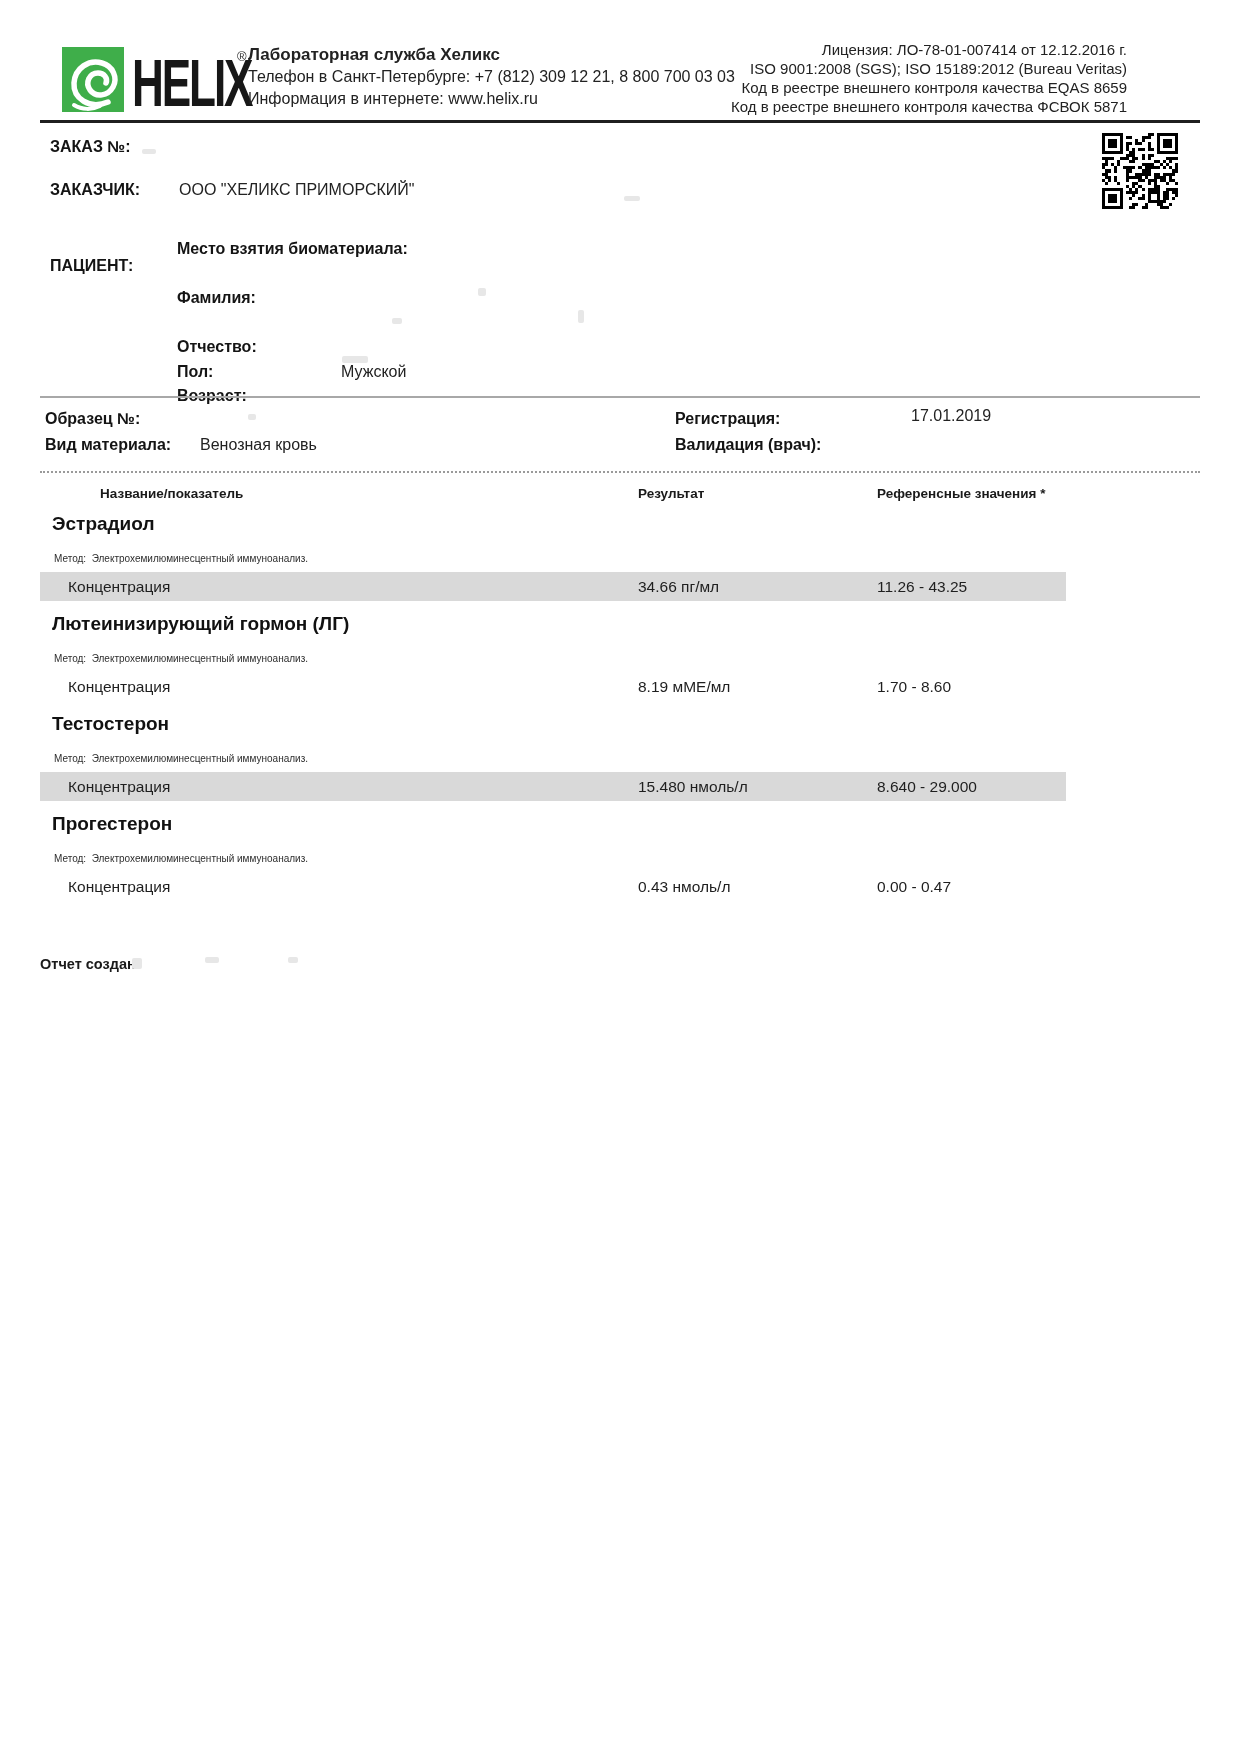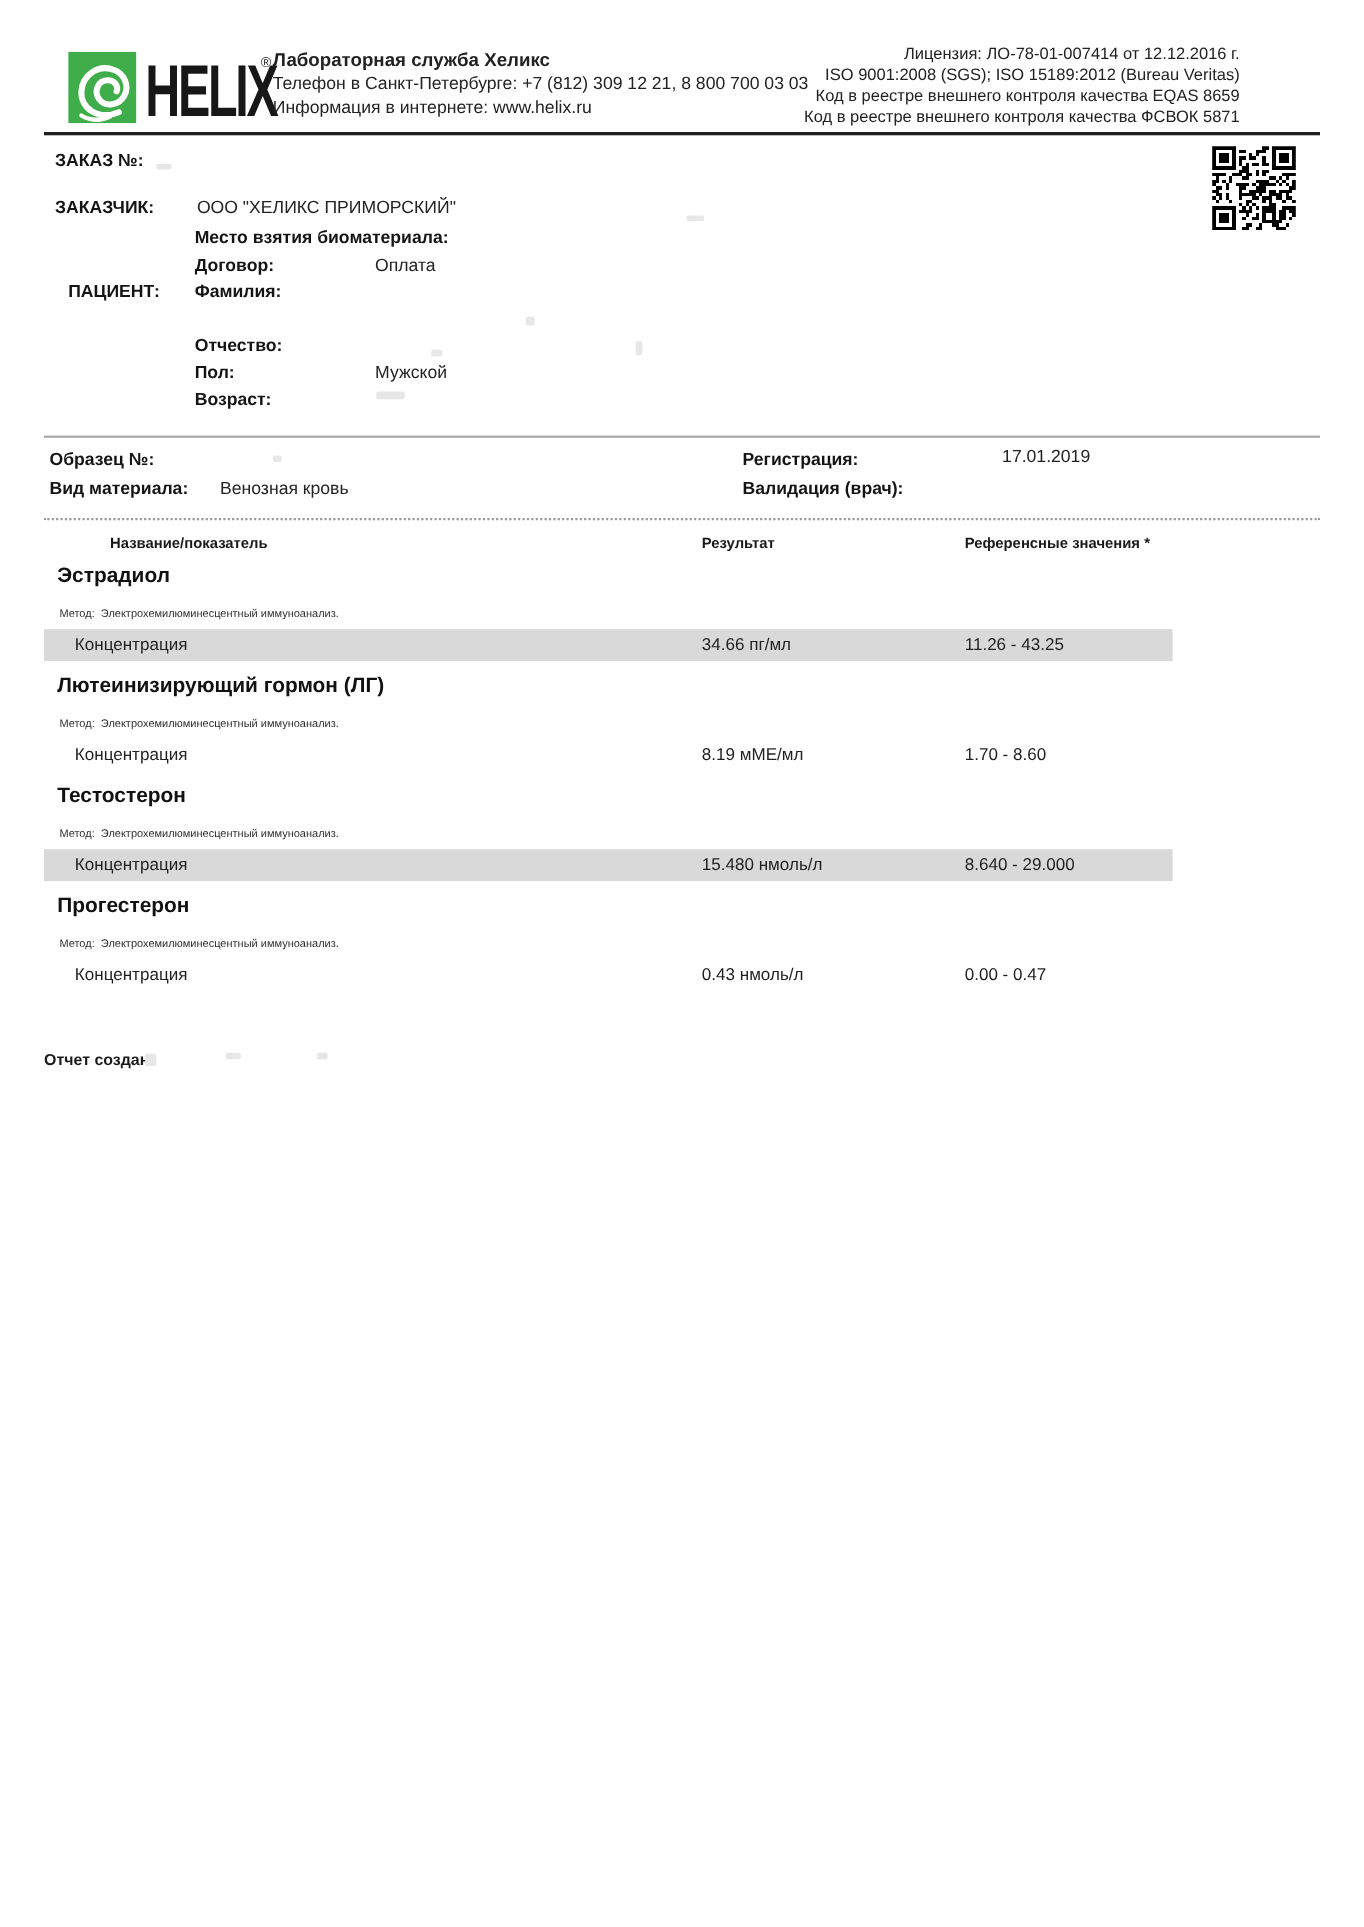--- a/index.html
+++ b/index.html
@@ -20,21 +20,21 @@
     transform:scale(0.70,1.06); transform-origin:left top; color:#171717; line-height:1;
   }
   .brand-reg { left:237px; top:49px; font-size:13px; color:#2a2a2a; }
   .company-block { left:248px; top:44px; font-size:16px; line-height:22px; color:#222; }
   .company-block .l0 { font-weight:bold; font-size:17px; }
   .license-block { right:113px; top:40px; text-align:right; font-size:15px; line-height:19px; color:#222; }
 
   
   .lbl { font-weight:bold; font-size:16px; color:#141414; }
   .val { font-size:16px; color:#222; }
-  .pfield { position:absolute; left:177px; width:760px; height:24px; }
+  .pfield { position:absolute; left:177px; width:760px; height:24px;margin-top:32px; }
   .pfield .val { position:absolute; left:164px; top:0; }
   .pfield .lbl { position:absolute; left:0; top:0; }
 
   
   .col-head { font-size:13.5px; font-weight:bold; color:#1a1a1a; }
   .test-name { font-size:19px; font-weight:bold; color:#111; }
   .method-line { font-size:10px; color:#2e2e2e; }
   .result-row { position:absolute; left:40px; width:1026px; height:29px; line-height:29px; font-size:15.5px; color:#1f1f1f; }
   .result-row.shaded { background:#d9d9d9; }
   .result-row .p { position:absolute; left:28px; }
@@ -90,29 +90,25 @@
       <g fill="#fff">
         <path d="M1 1h5v5H1z M19 1h5v5h-5z M1 19h5v5H1z"></path>
       </g>
       <g fill="#000">
         <path d="M2 2h3v3H2z M20 2h3v3h-3z M2 20h3v3H2z"></path>
         <path id="qr-modules" d="M15 0h1v1h-1zM16 0h1v1h-1zM8 1h1v1h-1zM9 1h1v1h-1zM13 1h1v1h-1zM14 1h1v1h-1zM15 1h1v1h-1zM11 2h1v1h-1zM13 2h1v1h-1zM8 3h1v1h-1zM9 3h1v1h-1zM11 3h1v1h-1zM12 3h1v1h-1zM15 3h1v1h-1zM8 4h1v1h-1zM15 4h1v1h-1zM8 5h1v1h-1zM10 5h1v1h-1zM12 5h1v1h-1zM13 5h1v1h-1zM15 5h1v1h-1zM16 5h1v1h-1zM9 6h1v1h-1zM10 6h1v1h-1zM8 7h1v1h-1zM9 7h1v1h-1zM10 7h1v1h-1zM13 7h1v1h-1zM15 7h1v1h-1zM16 7h1v1h-1zM0 8h1v1h-1zM1 8h1v1h-1zM2 8h1v1h-1zM3 8h1v1h-1zM6 8h1v1h-1zM7 8h1v1h-1zM8 8h1v1h-1zM10 8h1v1h-1zM11 8h1v1h-1zM13 8h1v1h-1zM15 8h1v1h-1zM21 8h1v1h-1zM22 8h1v1h-1zM23 8h1v1h-1zM24 8h1v1h-1zM1 9h1v1h-1zM5 9h1v1h-1zM9 9h1v1h-1zM10 9h1v1h-1zM17 9h1v1h-1zM18 9h1v1h-1zM20 9h1v1h-1zM22 9h1v1h-1zM0 10h1v1h-1zM1 10h1v1h-1zM3 10h1v1h-1zM5 10h1v1h-1zM13 10h1v1h-1zM14 10h1v1h-1zM15 10h1v1h-1zM16 10h1v1h-1zM19 10h1v1h-1zM21 10h1v1h-1zM24 10h1v1h-1zM0 11h1v1h-1zM4 11h1v1h-1zM7 11h1v1h-1zM8 11h1v1h-1zM9 11h1v1h-1zM10 11h1v1h-1zM12 11h1v1h-1zM14 11h1v1h-1zM15 11h1v1h-1zM16 11h1v1h-1zM17 11h1v1h-1zM18 11h1v1h-1zM20 11h1v1h-1zM22 11h1v1h-1zM24 11h1v1h-1zM1 12h1v1h-1zM2 12h1v1h-1zM4 12h1v1h-1zM8 12h1v1h-1zM9 12h1v1h-1zM13 12h1v1h-1zM14 12h1v1h-1zM15 12h1v1h-1zM23 12h1v1h-1zM24 12h1v1h-1zM0 13h1v1h-1zM1 13h1v1h-1zM8 13h1v1h-1zM11 13h1v1h-1zM12 13h1v1h-1zM13 13h1v1h-1zM14 13h1v1h-1zM15 13h1v1h-1zM17 13h1v1h-1zM18 13h1v1h-1zM20 13h1v1h-1zM21 13h1v1h-1zM22 13h1v1h-1zM23 13h1v1h-1zM1 14h1v1h-1zM2 14h1v1h-1zM4 14h1v1h-1zM8 14h1v1h-1zM9 14h1v1h-1zM10 14h1v1h-1zM11 14h1v1h-1zM12 14h1v1h-1zM14 14h1v1h-1zM17 14h1v1h-1zM18 14h1v1h-1zM19 14h1v1h-1zM20 14h1v1h-1zM22 14h1v1h-1zM0 15h1v1h-1zM2 15h1v1h-1zM4 15h1v1h-1zM8 15h1v1h-1zM12 15h1v1h-1zM13 15h1v1h-1zM15 15h1v1h-1zM16 15h1v1h-1zM17 15h1v1h-1zM19 15h1v1h-1zM20 15h1v1h-1zM22 15h1v1h-1zM23 15h1v1h-1zM1 16h1v1h-1zM5 16h1v1h-1zM10 16h1v1h-1zM11 16h1v1h-1zM15 16h1v1h-1zM17 16h1v1h-1zM21 16h1v1h-1zM24 16h1v1h-1zM8 17h1v1h-1zM10 17h1v1h-1zM12 17h1v1h-1zM17 17h1v1h-1zM18 17h1v1h-1zM9 18h1v1h-1zM11 18h1v1h-1zM13 18h1v1h-1zM15 18h1v1h-1zM16 18h1v1h-1zM17 18h1v1h-1zM18 18h1v1h-1zM21 18h1v1h-1zM22 18h1v1h-1zM23 18h1v1h-1zM24 18h1v1h-1zM8 19h1v1h-1zM9 19h1v1h-1zM10 19h1v1h-1zM11 19h1v1h-1zM15 19h1v1h-1zM16 19h1v1h-1zM17 19h1v1h-1zM18 19h1v1h-1zM20 19h1v1h-1zM21 19h1v1h-1zM23 19h1v1h-1zM24 19h1v1h-1zM10 20h1v1h-1zM13 20h1v1h-1zM15 20h1v1h-1zM18 20h1v1h-1zM20 20h1v1h-1zM21 20h1v1h-1zM24 20h1v1h-1zM9 21h1v1h-1zM12 21h1v1h-1zM13 21h1v1h-1zM15 21h1v1h-1zM18 21h1v1h-1zM20 21h1v1h-1zM21 21h1v1h-1zM23 21h1v1h-1zM15 22h1v1h-1zM16 22h1v1h-1zM17 22h1v1h-1zM18 22h1v1h-1zM19 22h1v1h-1zM20 22h1v1h-1zM10 23h1v1h-1zM11 23h1v1h-1zM14 23h1v1h-1zM18 23h1v1h-1zM19 23h1v1h-1zM22 23h1v1h-1zM9 24h1v1h-1zM10 24h1v1h-1zM13 24h1v1h-1zM14 24h1v1h-1zM19 24h1v1h-1zM20 24h1v1h-1zM21 24h1v1h-1z"></path>
       </g>
     </svg>
   </div>
 
-  <div class="abs lbl" style="left:50px; top:257px;margin-left:12px;">ПАЦИЕНТ:</div>
+  <div class="abs lbl" style="left:50px; top:257px;">ПАЦИЕНТ:</div>
 
   <div class="pfield" style="top:208px;">
     <span class="lbl">Место взятия биоматериала:</span>
     <span class="val"></span>
-  </div>
-  <div class="pfield" style="top:233px;">
-    <span class="lbl">Договор:</span>
-    <span class="val">Оплата</span>
   </div>
   <div class="pfield" style="top:257px;">
     <span class="lbl">Фамилия:</span>
     <span class="val"></span>
   </div>
   <div class="pfield" style="top:306px;">
     <span class="lbl">Отчество:</span>
     <span class="val"></span>
   </div>
   <div class="pfield" style="top:331px;">

